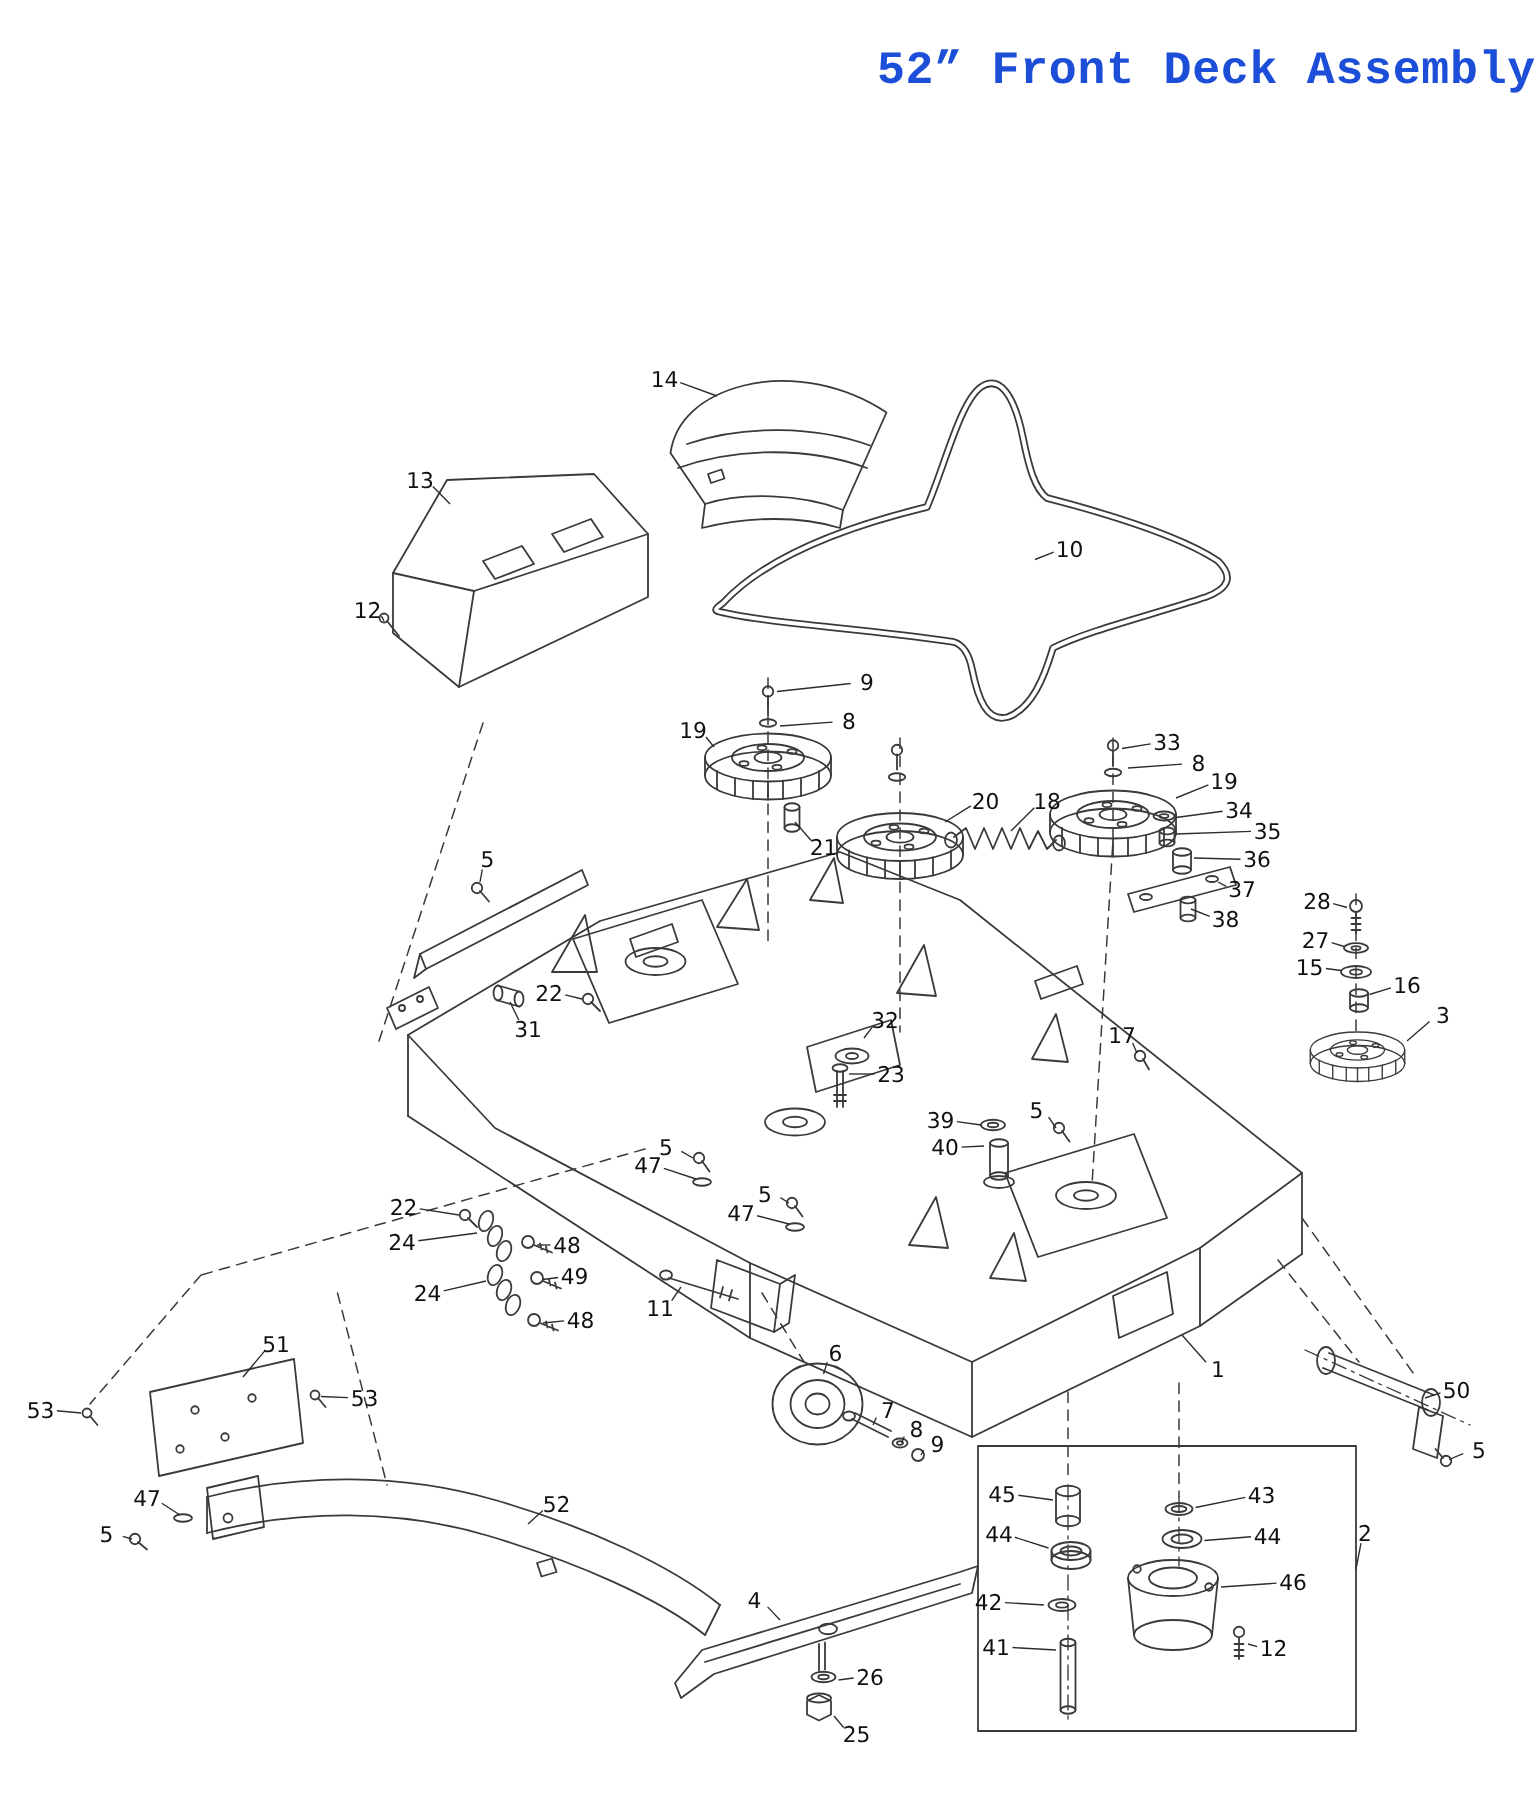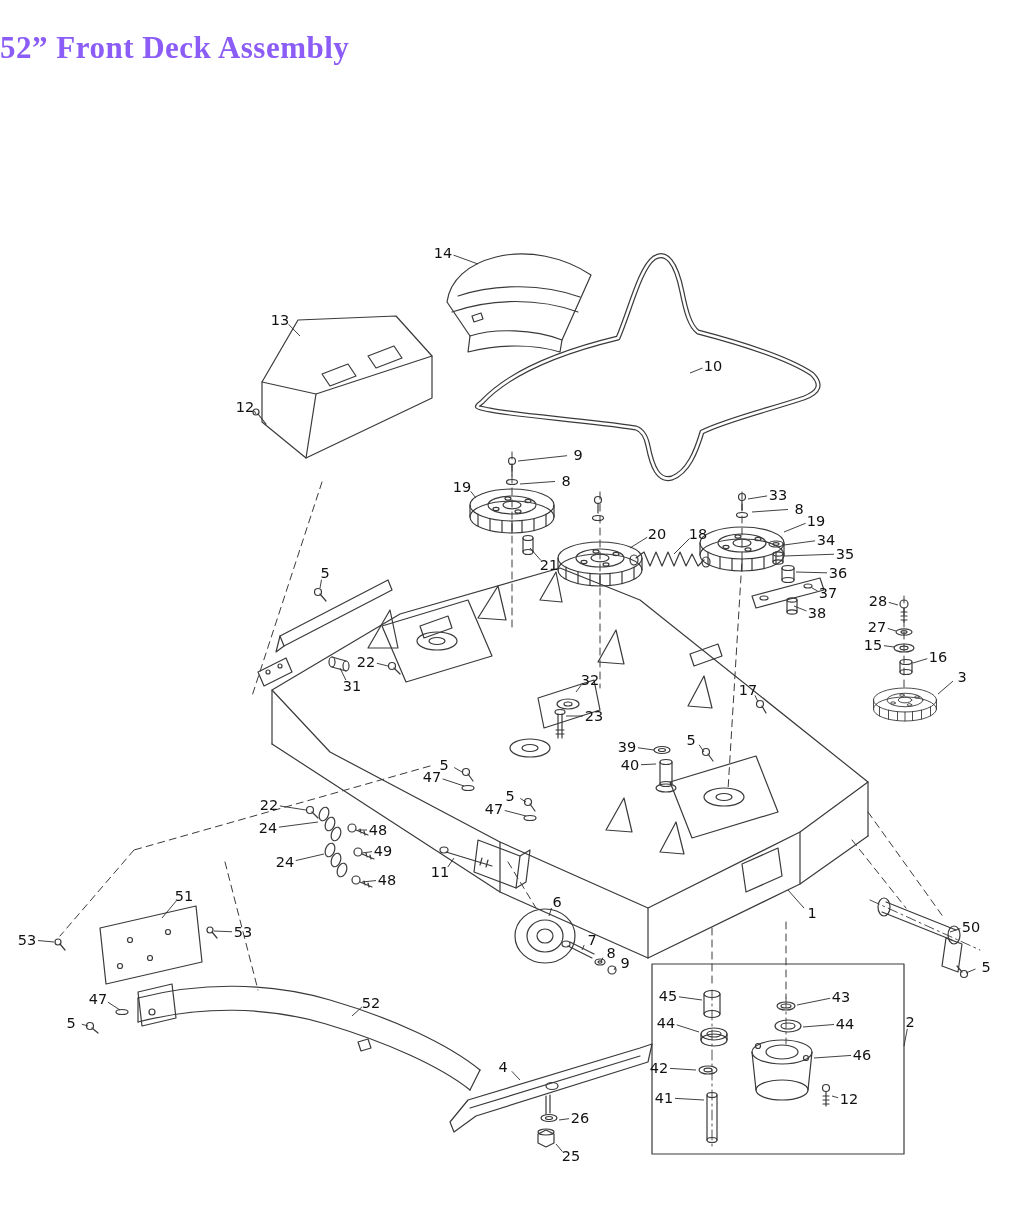--- a/index.html
+++ b/index.html
@@ -4,23 +4,23 @@
 <style>
   * { margin:0; padding:0; box-sizing:border-box; }
   html,body { background:#ffffff; }
   body {
     width:1024px; height:1205px; position:relative; overflow:hidden;
     font-family:"Liberation Sans", sans-serif;
   }
   .stage { position:absolute; inset:0; }
   .page-title {
     position:absolute; top:30px; left:0; width:100%;
-    text-align:left; font-size:31px; font-weight:800; color:#8b5cf6;
+    text-align:right; font-size:31px; font-weight:800; color:#1d4ed8;
     letter-spacing:0.5px;
-    font-family:Liberation Serif, serif;
+    font-family:Liberation Mono, monospace;
   }
   svg { display:block; width:1024px; height:1205px; }
   .art { stroke:#3a3a3a; stroke-width:1.2; fill:none; stroke-linejoin:round; stroke-linecap:round; }
   .dash { stroke-dasharray:7 5; stroke-width:1; }
   .dashdot { stroke-dasharray:10 4 2 4; stroke-width:0.9; }
   .belt-outer { stroke:#3a3a3a; stroke-width:5; fill:none; }
   .belt-inner { stroke:#ffffff; stroke-width:2.6; fill:none; }
   .callouts text {
     font-family:"DejaVu Sans", sans-serif; font-size:14.5px; fill:#111;
     text-anchor:middle; stroke:none;

